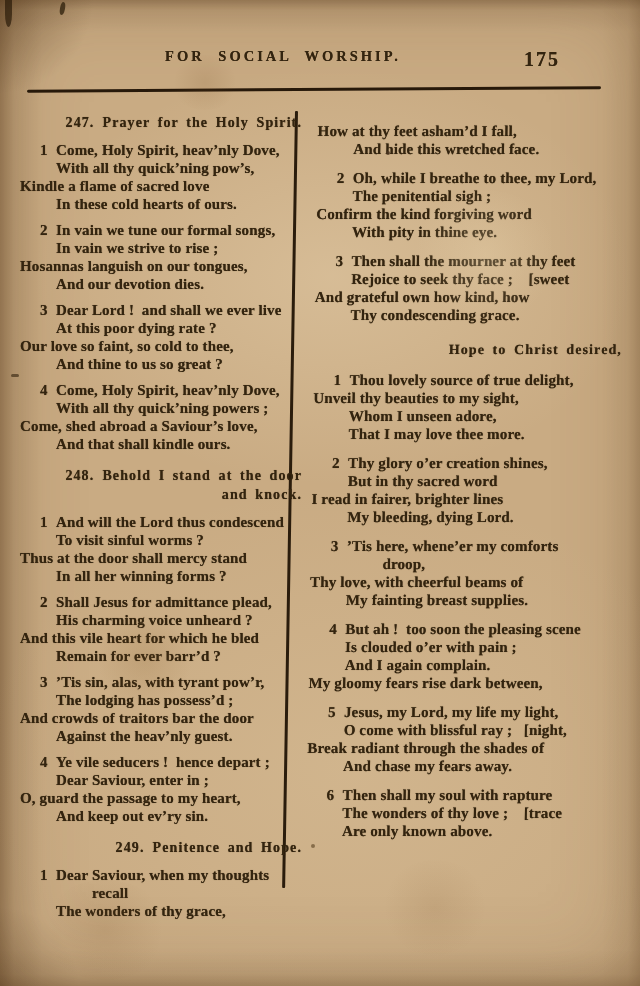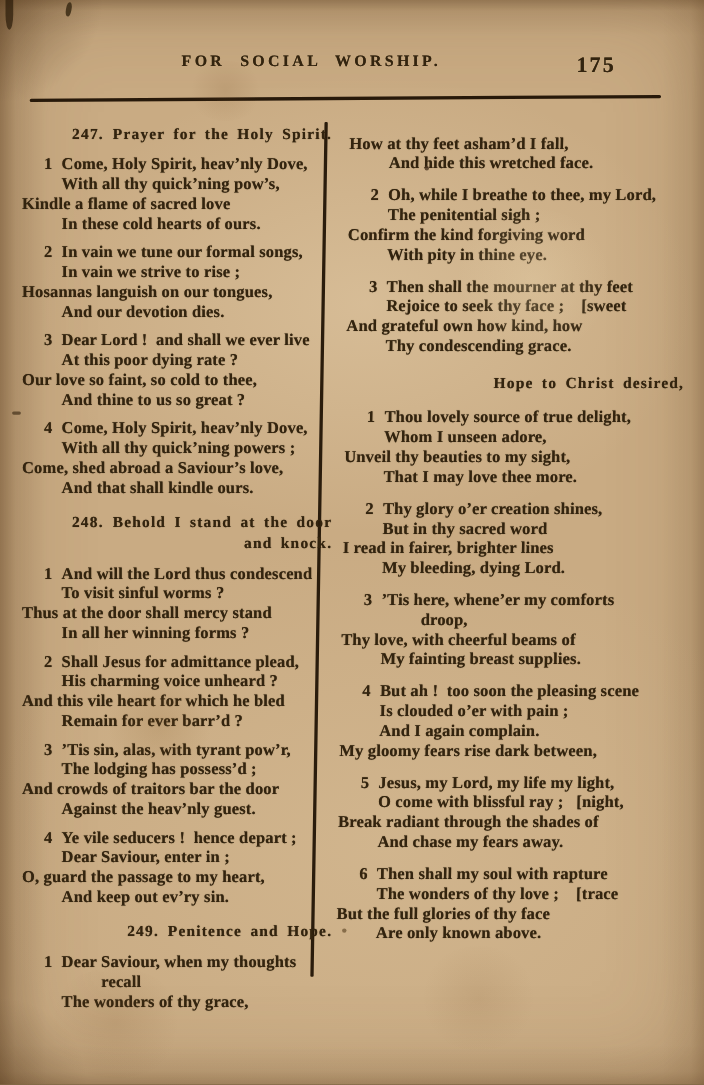--- a/index.html
+++ b/index.html
@@ -161,22 +161,22 @@
       </div>
       <div class="stanza">
         <div class="line numline"><span class="snum">3</span><span class="vtext">Then shall the mourner at thy feet</span></div>
         <div class="line ind1">Rejoice to seek thy face ;    [sweet</div>
         <div class="line ind0">And grateful own how kind, how</div>
         <div class="line ind1">Thy condescending grace.</div>
       </div>
       <div class="hymn-heading"><div class="heading-line">Hope to Christ desired,</div></div>
       <div class="stanza">
         <div class="line numline"><span class="snum">1</span><span class="vtext">Thou lovely source of true delight,</span></div>
+        <div class="line ind0">Unveil thy beauties to my sight,</div>
         <div class="line ind1">Whom I unseen adore,</div>
-        <div class="line ind0">Unveil thy beauties to my sight,</div>
         <div class="line ind1">That I may love thee more.</div>
       </div>
       <div class="stanza">
         <div class="line numline"><span class="snum">2</span><span class="vtext">Thy glory o’er creation shines,</span></div>
         <div class="line ind1">But in thy sacred word</div>
         <div class="line ind0">I read in fairer, brighter lines</div>
         <div class="line ind1">My bleeding, dying Lord.</div>
       </div>
       <div class="stanza">
         <div class="line numline"><span class="snum">3</span><span class="vtext">’Tis here, whene’er my comforts</span></div>
@@ -192,21 +192,20 @@
       </div>
       <div class="stanza">
         <div class="line numline"><span class="snum">5</span><span class="vtext">Jesus, my Lord, my life my light,</span></div>
         <div class="line ind1">O come with blissful ray ;   [night,</div>
         <div class="line ind0">Break radiant through the shades of</div>
         <div class="line ind1">And chase my fears away.</div>
       </div>
       <div class="stanza">
         <div class="line numline"><span class="snum">6</span><span class="vtext">Then shall my soul with rapture</span></div>
         <div class="line ind1">The wonders of thy love ;    [trace</div>
-        <div class="line ind0">But the full glories of thy face</div>
         <div class="line ind1">Are only known above.</div>
       </div>
     </div>
 
   <div class="speck speck-topmark"></div>
   <div class="speck speck-edge"></div>
   <div class="speck speck-dot1"></div>
   <div class="speck speck-dash"></div>
   <div class="speck speck-dot2"></div>
   <div class="stain stain-1"></div>

